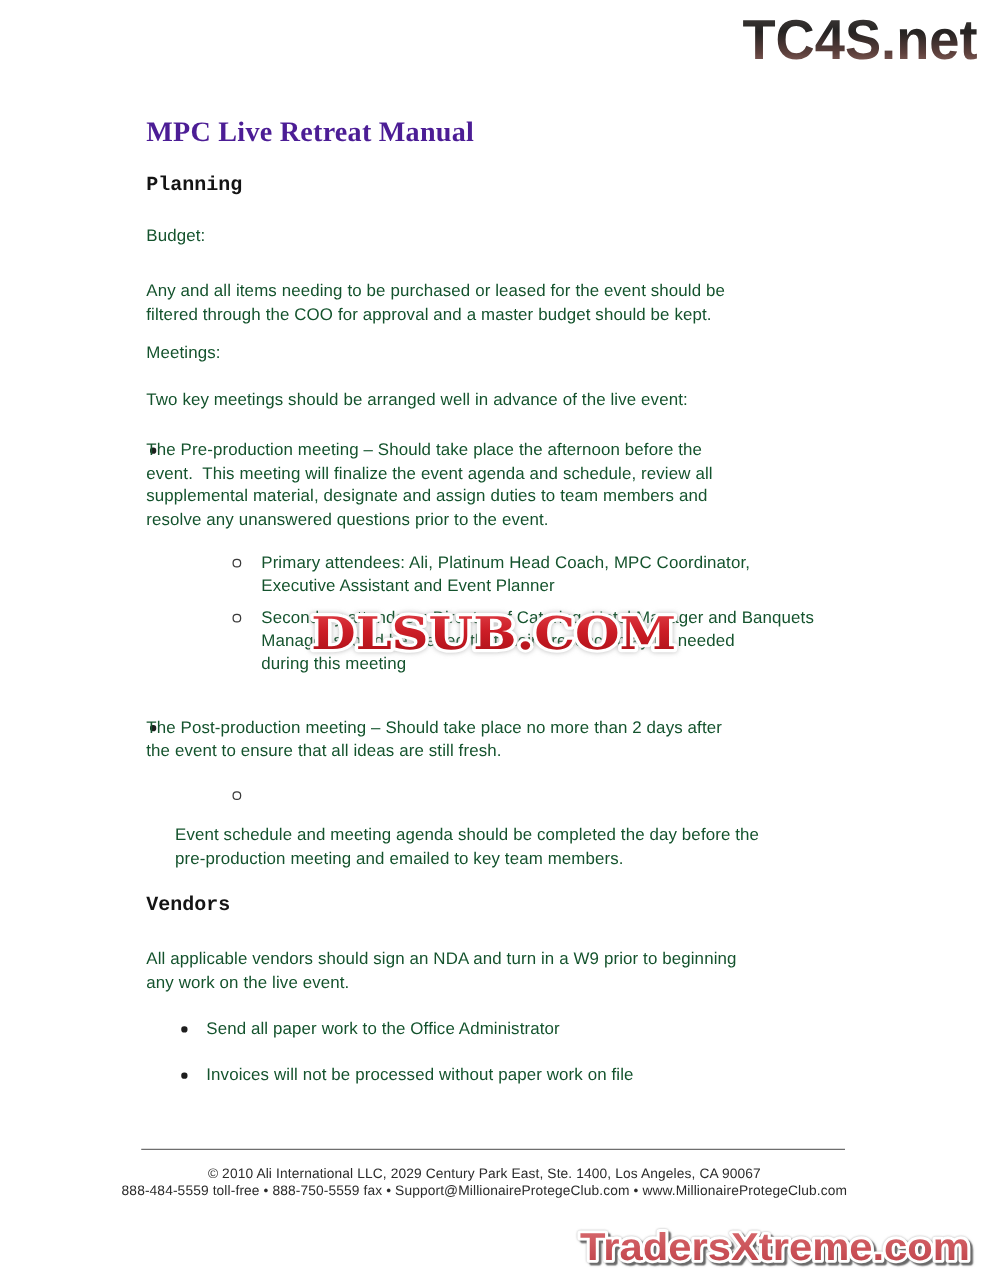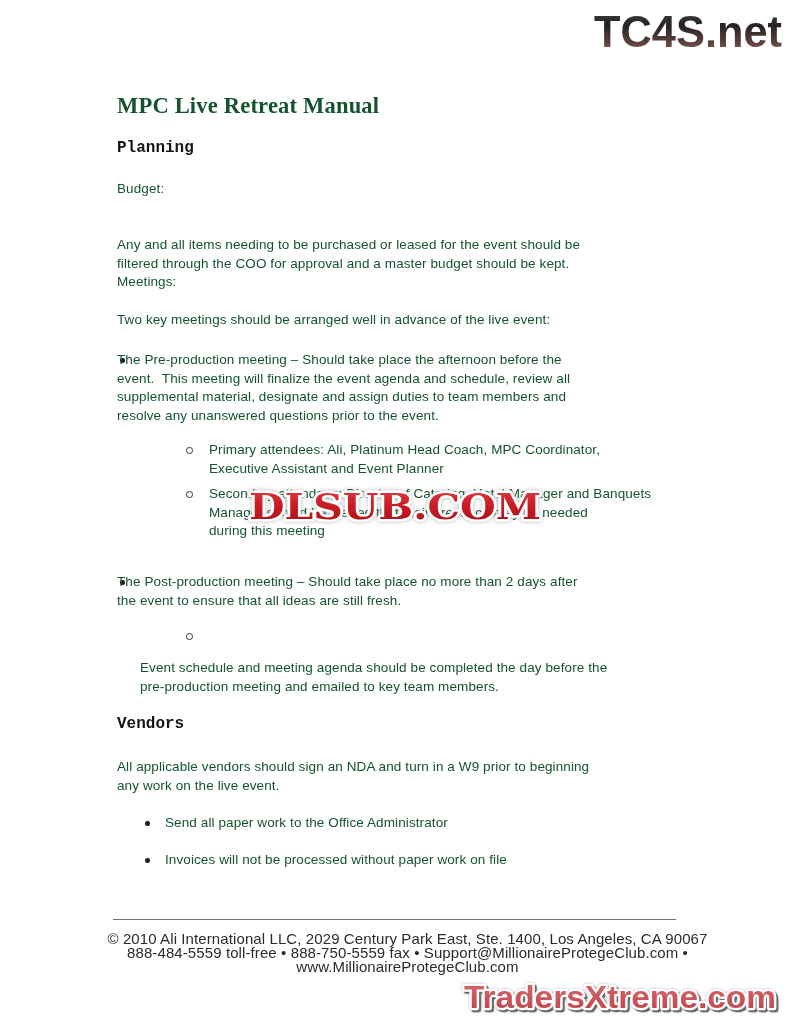--- a/index.html
+++ b/index.html
@@ -3,21 +3,21 @@
 <meta charset="utf-8">
 <style>
   html,body{margin:0;padding:0;background:#ffffff;}
   .page{
     position:relative;width:791px;height:1024px;background:#ffffff;overflow:hidden;
     font-family:"Liberation Sans",sans-serif;color:#1e1e1e;
   }
   .abs{position:absolute;}
   .doc-title{
     font-family:"Liberation Serif",serif;font-weight:bold;font-size:22.5px;
-    line-height:1.2;color:#14532d;letter-spacing:0.2px;
+    line-height:1.2;color:#4c1d95;letter-spacing:0.2px;
   }
   .h2{font-weight:bold;font-size:16px;line-height:1.2;color:#141414;font-family:Liberation Mono, monospace;}
   .para{
     font-size:13.5px;line-height:18.6px;white-space:pre-wrap;
     letter-spacing:0.1px;color:#14532d;
   }
   .row{position:absolute;left:117px;width:565px;}
   .row .para{position:relative;}
   .dot{
     position:absolute;left:3px;top:7px;width:4.5px;height:4.5px;
@@ -33,22 +33,22 @@
   }
   .btext{width:542px;}
   .stext{margin-left:92px;width:473px;}
   .vtext{margin-left:48px;width:517px;}
   .closing{left:140px;width:545px;}
   .rule{
     position:absolute;left:113px;top:919px;width:563px;height:1.3px;
     background:#6e6e6e;
   }
   .footer{
-    position:absolute;left:47px;top:932px;width:721px;text-align:center;
-    font-size:15px;line-height:14px;color:#2b2b2b;letter-spacing:0.1px;
+    position:absolute;left:27px;top:932px;width:721px;text-align:center;
+    font-size:11px;line-height:14px;color:#2b2b2b;letter-spacing:0.1px;
   }
   .wm-svg{position:absolute;left:238px;top:480px;
     filter:drop-shadow(0 0 2px rgba(130,130,130,0.55));}
   .tc4s-svg{position:absolute;left:585px;top:2px;}
   .tx-svg{position:absolute;left:450px;top:972px;
     filter:drop-shadow(2px 2px 0 rgba(85,85,85,0.8)) drop-shadow(0 0 1px rgba(130,130,130,0.6));}
 </style>
 </head>
 <body>
 
@@ -65,21 +65,21 @@
     </defs>
     <text x="103" y="45" text-anchor="middle" font-family="'Liberation Sans',sans-serif" font-weight="bold" font-size="45" fill="url(#tcg)" textLength="188" lengthAdjust="spacingAndGlyphs">TC4S.net</text>
   </svg>
 
   <div class="abs doc-title" style="left:117px;top:92px;">MPC Live Retreat Manual</div>
 
   <div class="abs h2" style="left:117px;top:139px;">Planning</div>
 
   <div class="abs para" style="left:117px;top:180px;">Budget:</div>
 
-  <div class="abs para" style="left:117px;top:236px;width:560px;">Any and all items needing to be purchased or leased for the event should be
+  <div class="abs para" style="left:117px;top:224px;width:560px;">Any and all items needing to be purchased or leased for the event should be
 filtered through the COO for approval and a master budget should be kept.</div>
 
   <div class="abs para" style="left:117px;top:273px;">Meetings:</div>
 
   <div class="abs para" style="left:117px;top:311px;width:560px;">Two key meetings should be arranged well in advance of the live event:</div>
 
   <div class="row" style="top:351px;">
     <span class="dot"></span>
     <div class="para btext">The Pre-production meeting – Should take place the afternoon before the
 event.  This meeting will finalize the event agenda and schedule, review all

